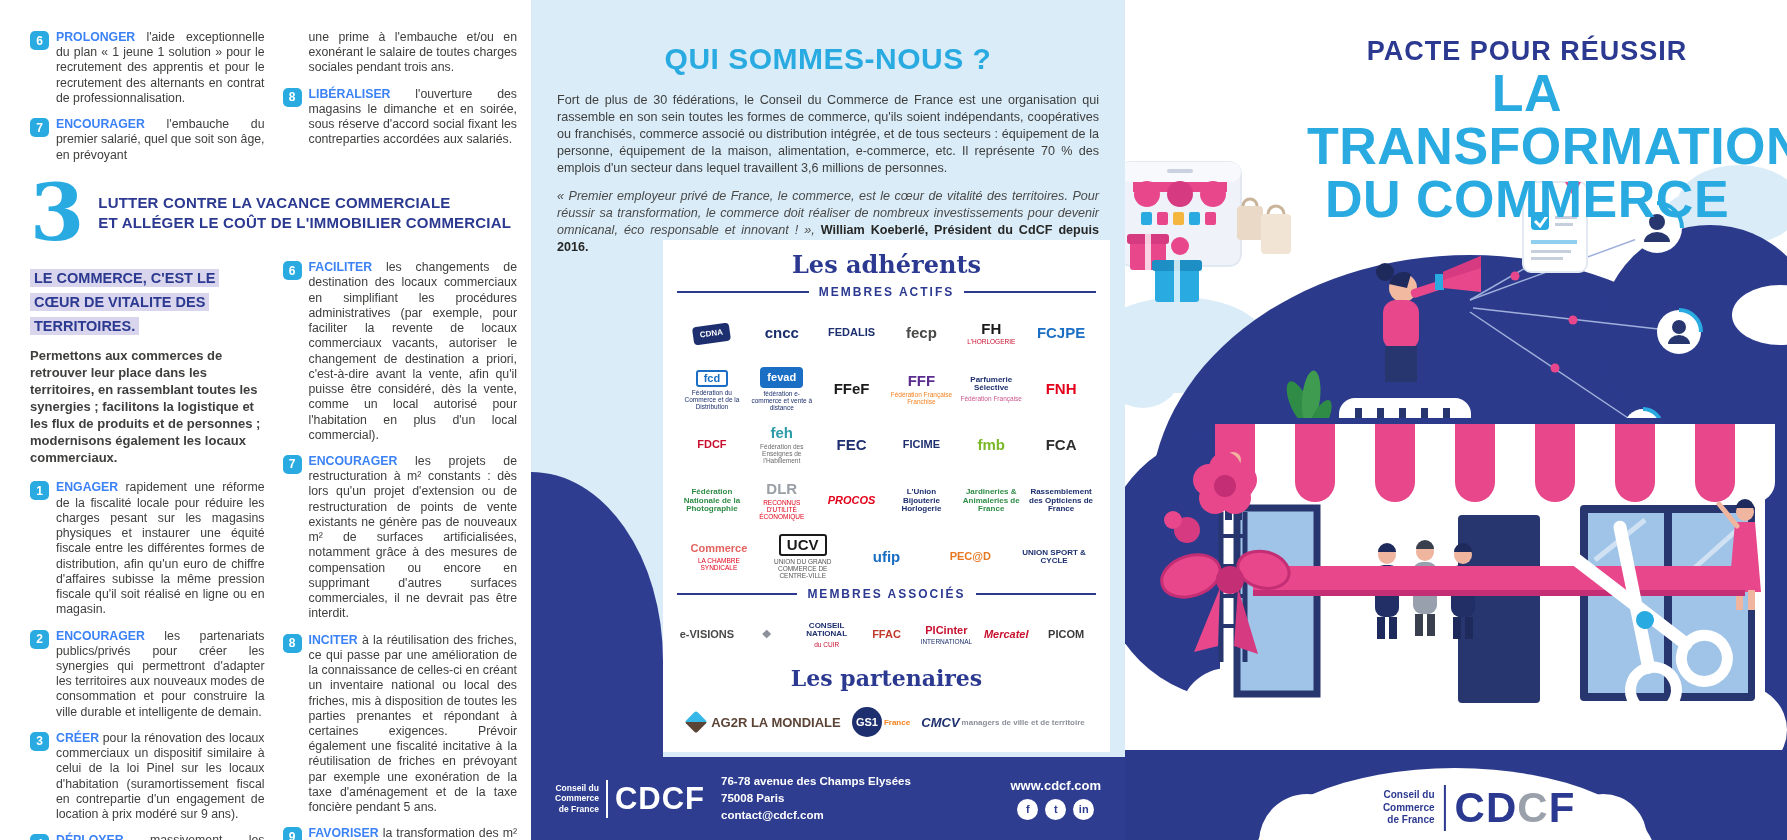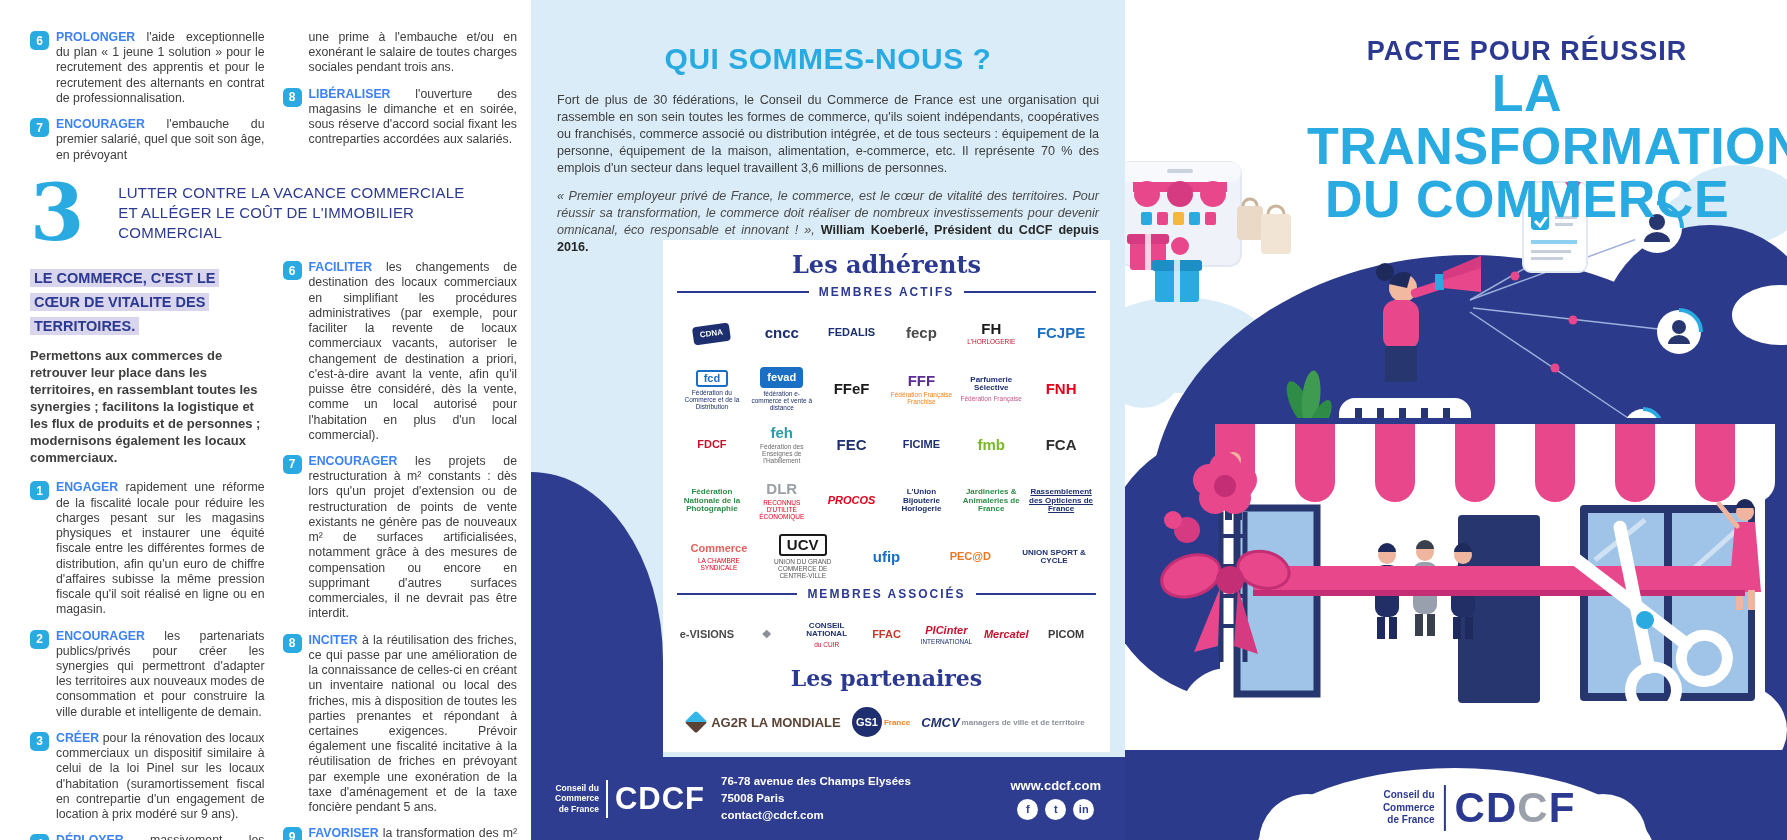--- a/index.html
+++ b/index.html
@@ -9,21 +9,21 @@
   
   .panel-left{width:531px;box-sizing:border-box;background:#fff;padding:30px 14px 0 30px;position:relative;}
   .top-grid,.lower-grid{display:grid;grid-template-columns:1fr 1fr;column-gap:18px;}
   .point{display:flex;gap:7px;margin-bottom:11px;}
   .badge{flex:0 0 auto;width:19px;height:19px;border-radius:5px;background:#29ABE2;color:#fff;font-weight:bold;font-size:12px;display:flex;align-items:center;justify-content:center;margin-top:1px;}
   .ptext{margin:0;font-size:12.3px;line-height:1.24;color:#3E3E3D;text-align:justify;}
   .ptext b{color:#3b82f6;}
   .cont-para{margin:0 0 11px 26px;font-size:12.3px;line-height:1.24;color:#3E3E3D;text-align:justify;}
   .section-head{display:flex;align-items:center;gap:14px;margin:6px 0 14px;}
   .big-num{font-family:"DejaVu Serif",serif;font-weight:bold;font-size:78px;line-height:0.85;color:#29ABE2;}
-  .sec-title{color:#2B3990;font-weight:normal;font-size:15px;line-height:1.32;letter-spacing:.2px;margin-left:20px;}
+  .sec-title{color:#2B3990;font-weight:bold;font-size:15px;line-height:1.32;letter-spacing:.2px;}
   .highlight-wrap{margin:6px 0 10px;line-height:1.5;}
   .highlight{display:inline;background:#D8D5EC;color:#2B3990;font-weight:bold;font-size:14.5px;padding:1px 4px;-webkit-box-decoration-break:clone;box-decoration-break:clone;}
   .intro{font-weight:bold;color:#3E3E3D;font-size:13px;line-height:1.3;margin:0 0 14px;}
 
   
   .panel-mid{width:594px;background:#DAECF8;position:relative;box-sizing:border-box;overflow:hidden;}
   .mid-title{color:#29ABE2;font-size:30px;font-weight:bold;text-align:center;margin:42px 0 16px;letter-spacing:.5px;}
   .mid-p{font-size:12.6px;line-height:1.34;color:#3E3E3D;text-align:justify;margin:0 26px 12px;}
   .mid-quote{font-style:italic;color:#4a4a49;}
   .mid-quote b{font-style:normal;color:#262625;}
@@ -233,21 +233,21 @@
           <div class="logo-cell md">
             <div class="lg-main" style="color: rgb(226, 0, 26); font-style: italic;">PROCOS</div>
           </div>
           <div class="logo-cell sm">
             <div class="lg-main" style="color: rgb(29, 47, 110);">L'Union Bijouterie Horlogerie</div>
           </div>
           <div class="logo-cell sm">
             <div class="lg-main" style="color: rgb(47, 140, 70);">Jardineries &amp; Animaleries de France</div>
           </div>
           <div class="logo-cell sm">
-            <div class="lg-main" style="color: rgb(29, 47, 110); text-decoration: underline;">Rassemblement des Opticiens de France</div>
+            <div class="lg-main" style="color: rgb(29, 47, 110);">Rassemblement des Opticiens de France</div>
           </div>
         </div>
       <div class="logo-row">
           <div class="logo-cell md">
             <div class="lg-main" style="color: rgb(226, 99, 95);">Commerce</div>
             <div class="lg-sub" style="color: rgb(226, 0, 26);">LA CHAMBRE SYNDICALE</div>
           </div>
           <div class="logo-cell lg outline"><div class="lg-main" style="color: rgb(26, 26, 26);">UCV</div><div class="lg-sub" style="color: rgb(85, 85, 85);">UNION DU GRAND COMMERCE DE CENTRE-VILLE</div></div>
           <div class="logo-cell lg">
             <div class="lg-main" style="color: rgb(26, 111, 196);">ufip</div>
@@ -272,21 +272,21 @@
             <div class="lg-main" style="color: rgb(138, 143, 152);">❖</div>
           </div>
           <div class="logo-cell sm">
             <div class="lg-main" style="color: rgb(29, 47, 110);">CONSEIL NATIONAL</div>
             <div class="lg-sub" style="color: rgb(200, 16, 46);">du CUIR</div>
           </div>
           <div class="logo-cell md">
             <div class="lg-main" style="color: rgb(192, 57, 43);">FFAC</div>
           </div>
           <div class="logo-cell md">
-            <div class="lg-main" style="color: rgb(200, 16, 46); font-style: italic;">PICinter</div>
+            <div class="lg-main" style="color: rgb(200, 16, 46);">PICinter</div>
             <div class="lg-sub" style="color: rgb(29, 47, 110);">INTERNATIONAL</div>
           </div>
           <div class="logo-cell md">
             <div class="lg-main" style="color: rgb(200, 16, 46); font-style: italic;">Mercatel</div>
           </div>
           <div class="logo-cell md">
             <div class="lg-main" style="color: rgb(58, 58, 58);">PICOM</div>
           </div>
         </div>
       <div class="part-title">Les partenaires</div>

